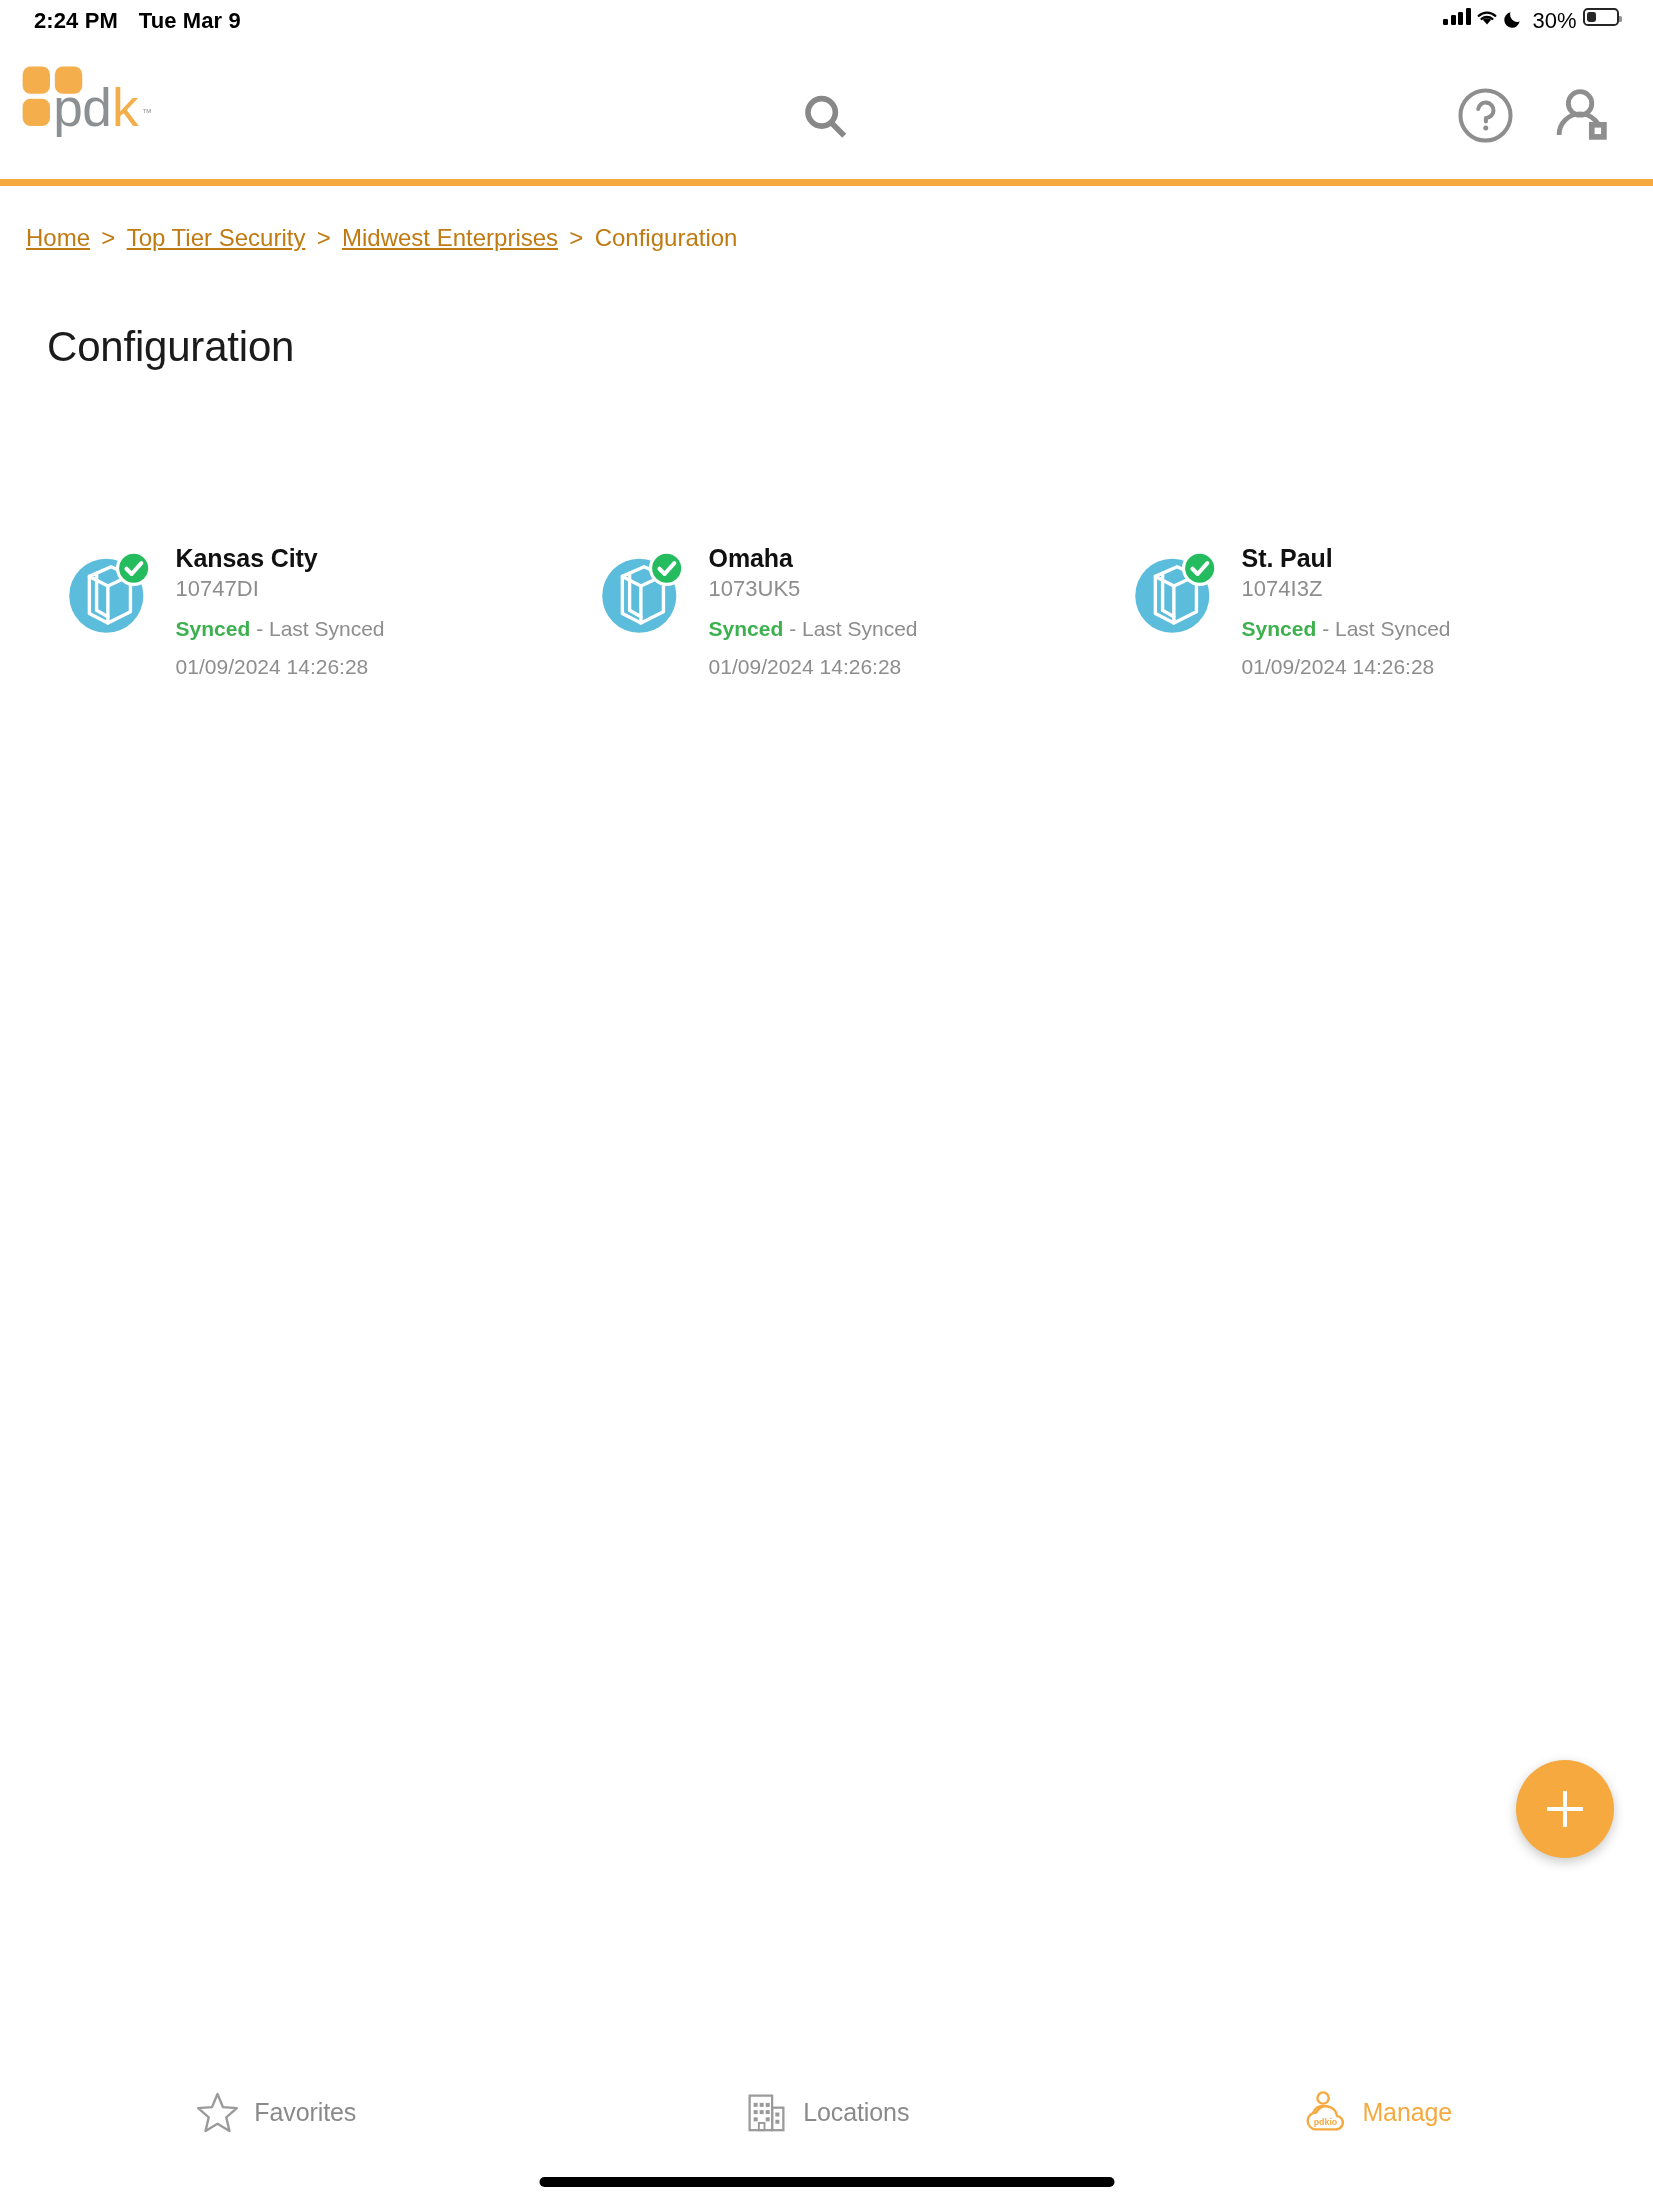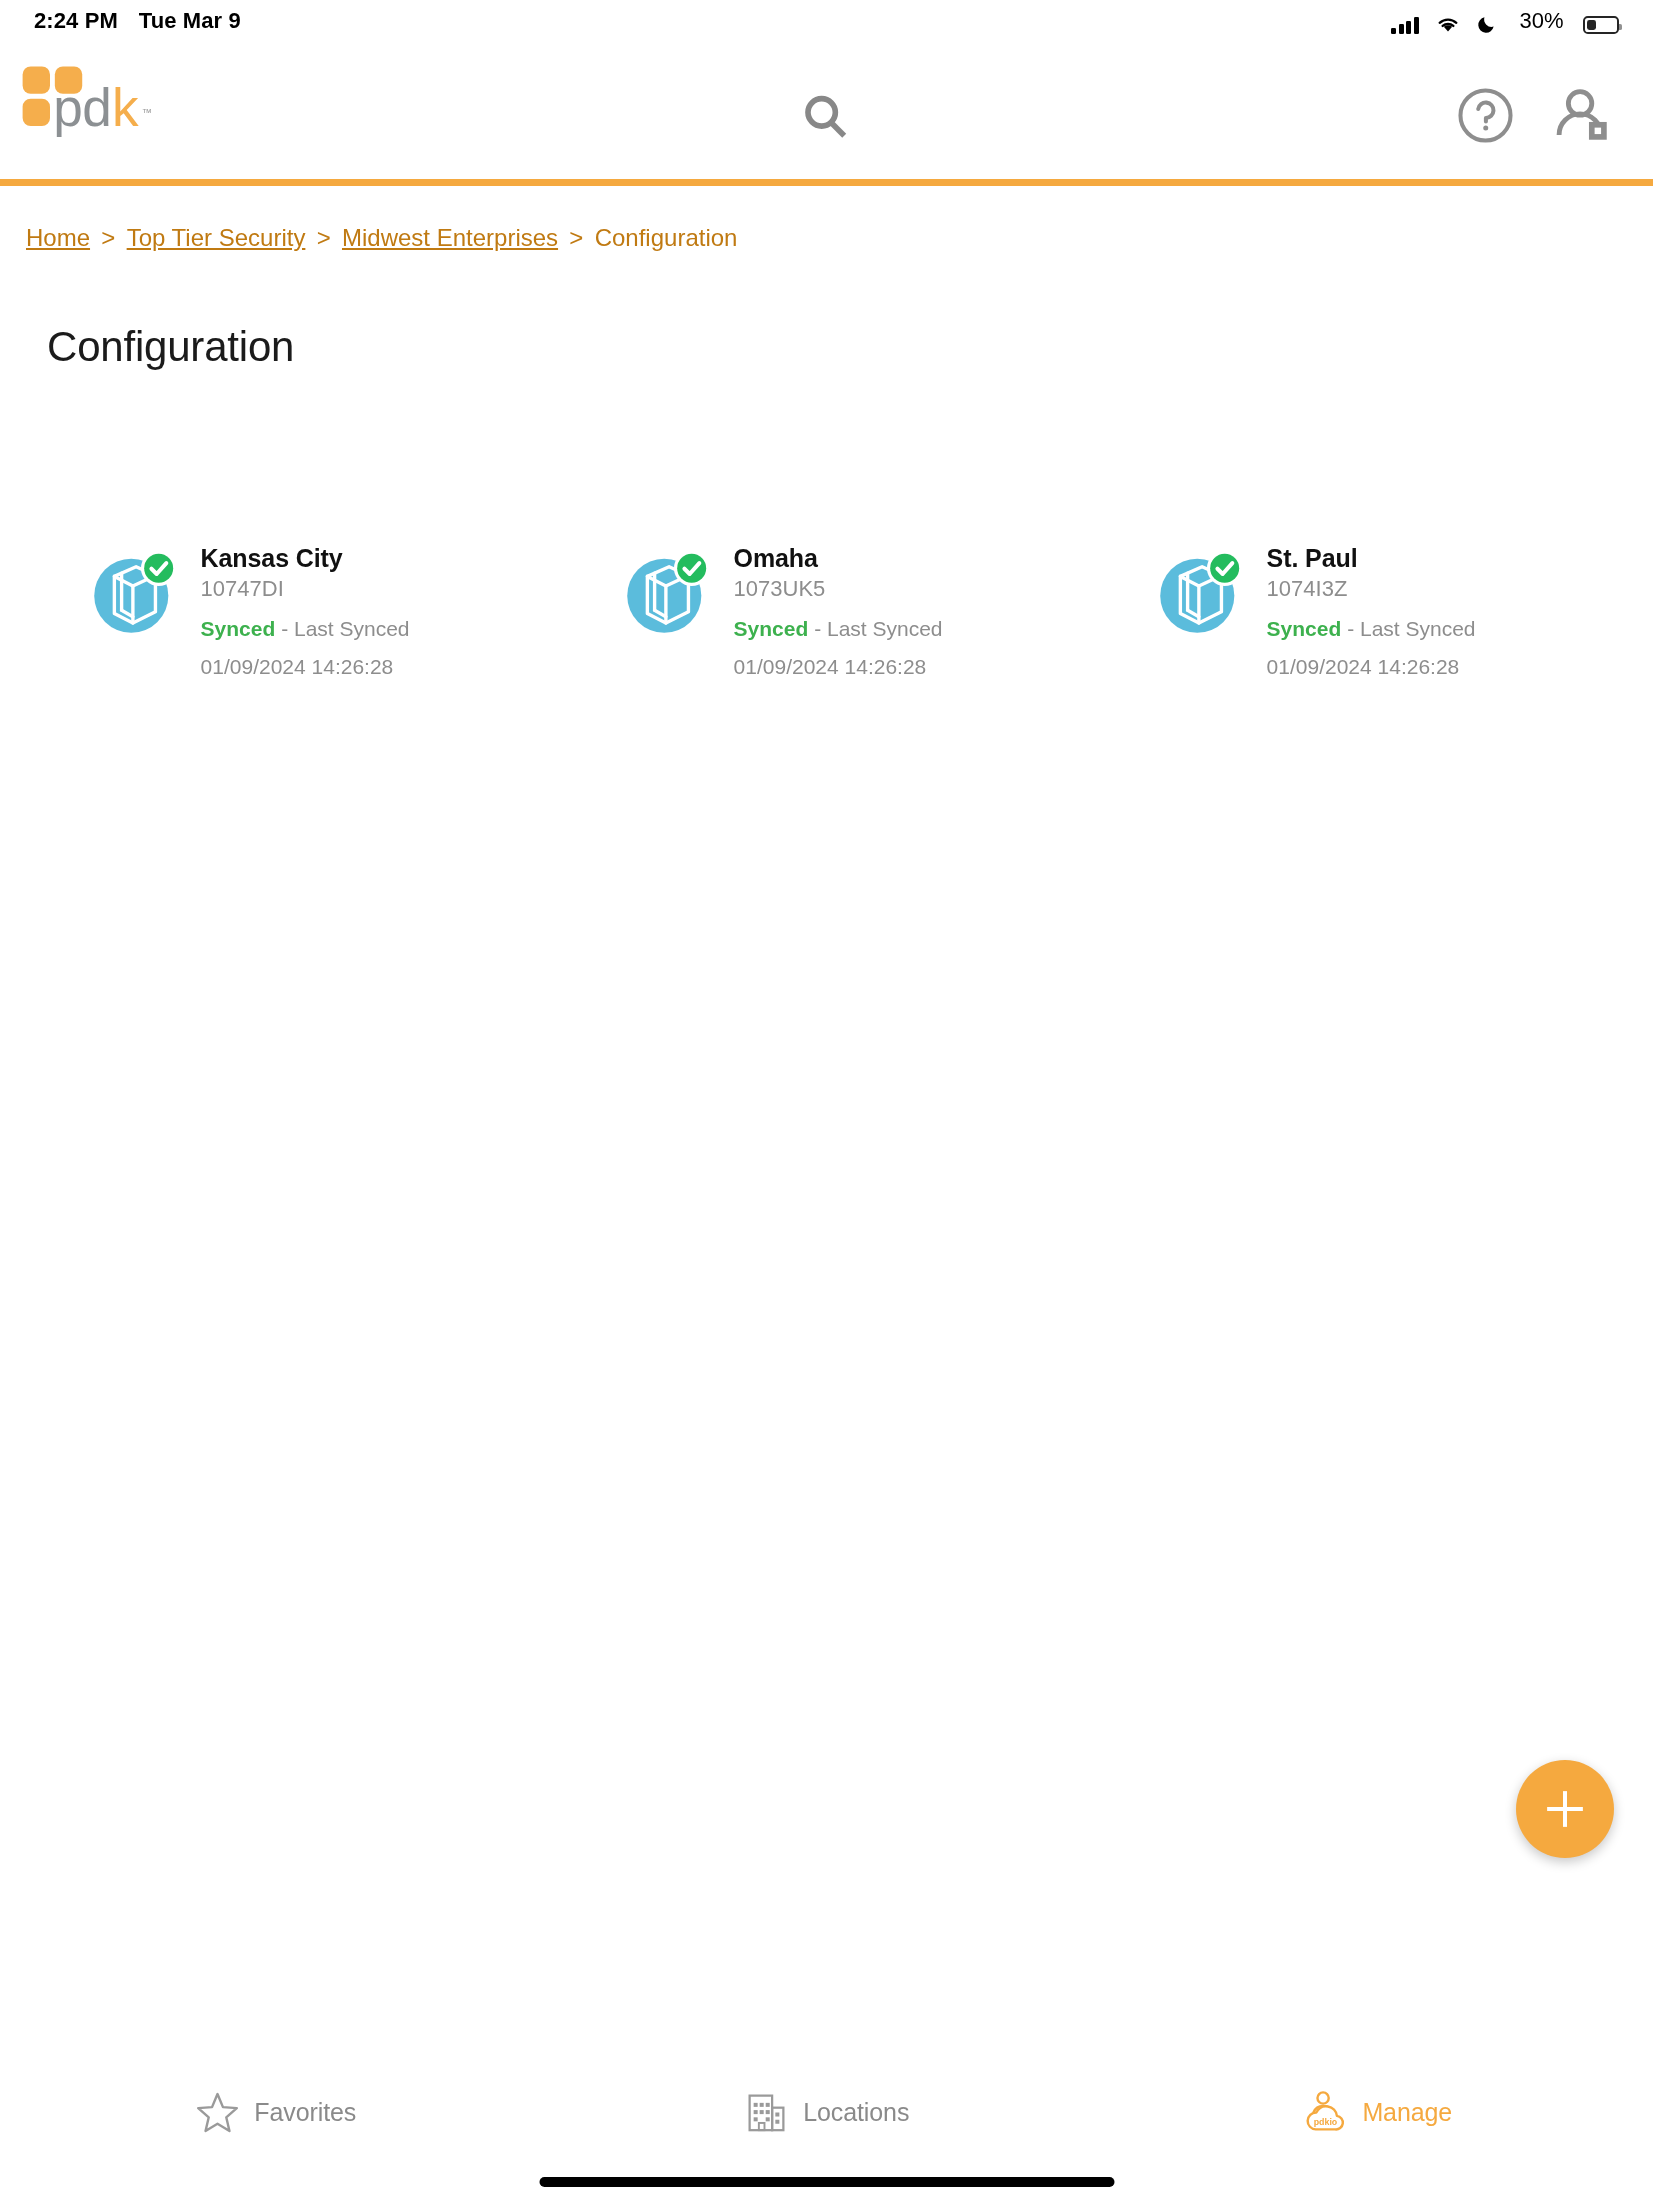--- a/index.html
+++ b/index.html
@@ -32,22 +32,22 @@
     display: flex;
     align-items: center;
     gap: 21px;
     font-size: 22px;
     font-weight: 600;
     color: #000;
     letter-spacing: 0.1px;
   }
   .status-right {
     display: flex;
-    align-items: flex-end;
-    gap: 17px;
+    align-items: flex-start;
+    gap: 4px;
   }
   .status-pct {
     font-size: 22px;
     font-weight: 500;
     color: #000;
     margin-left: 4.8px;
     margin-right: 2.4px;
   }
   .cell-bars { display: flex; align-items: flex-end; gap: 2.8px; height: 17px; }
   .cell-bars i { display: block; width: 4.8px; background: #000; border-radius: 1.2px; }
@@ -142,21 +142,21 @@
   .card-grid {
     position: absolute;
     top: 539px; left: 0;
     width: 1653px;
     display: flex;
   }
   .card {
     width: 533px;
     display: flex;
     align-items: flex-start;
-    padding-left: 91px;
+    padding-left: 66px;
     cursor: pointer;
   }
   .card-icon {
     position: relative;
     width: 87px; height: 87px;
     flex: 0 0 87px;
     margin-top: 9.7px;
   }
   .card-body { margin-left: 22.6px; padding-top: 4.8px; }
   .card-name {

